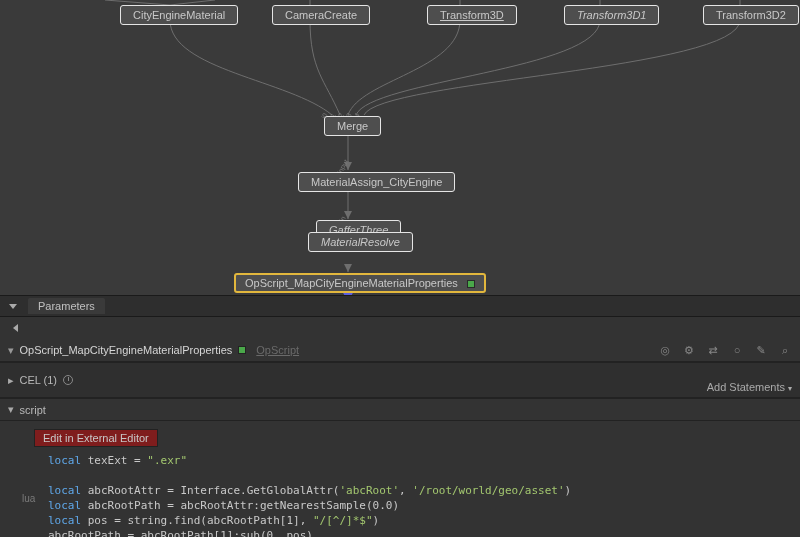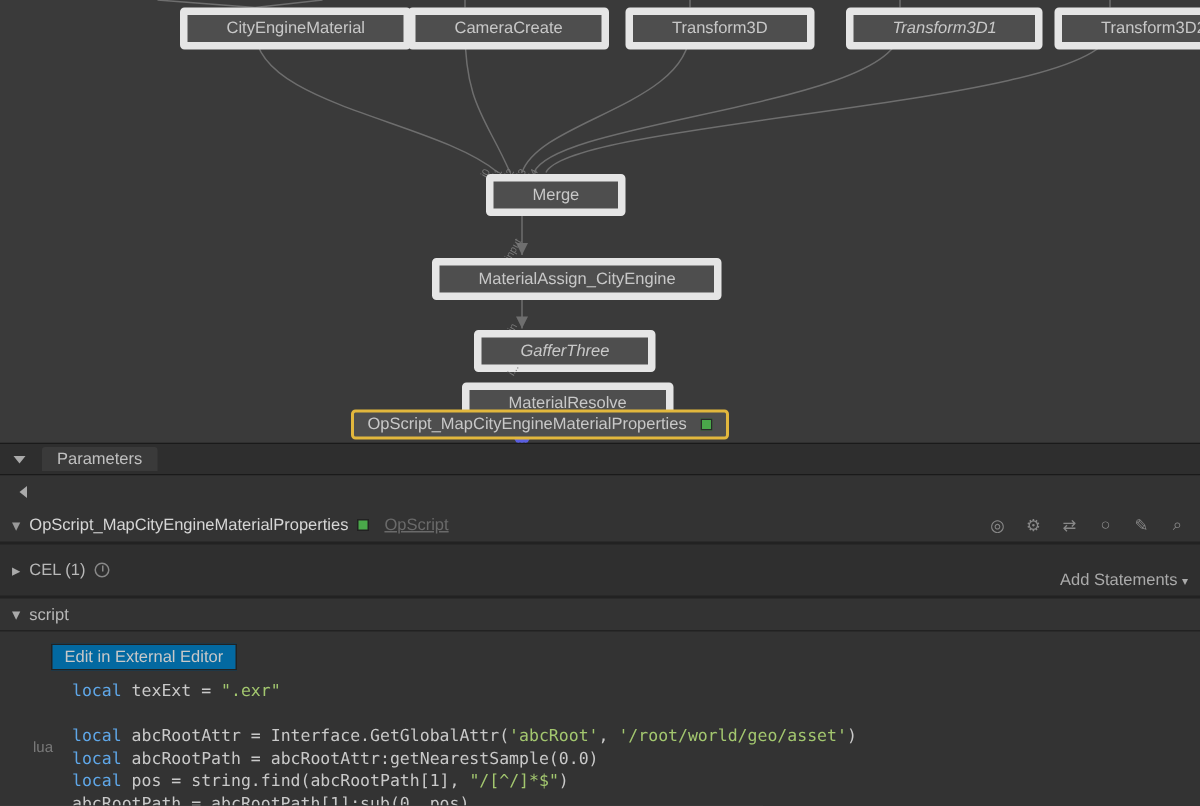--- a/index.html
+++ b/index.html
@@ -9,23 +9,23 @@
     position: relative;
     width: 800px;
     height: 295px;
     background: #3a3a3a;
   }
   .node-graph svg.edges { position: absolute; top: 0; left: 0; width: 800px; height: 295px; pointer-events: none; }
   
   .node {
     position: absolute;
     background: #4e4e4e;
-    border: 5px solid #e5e5e5;
+    border: 1px solid #e5e5e5;
     border-radius: 3px;
-    padding: 3px 26px;
+    padding: 3px 12px;
     font-size: 11px;
     color: #c8c8c8;
     text-align: center;
     white-space: nowrap;
   }
   .node.selected {
     border: 2px solid #e2b73d;
     padding: 2px 9px;
   }
   .node .badge {
@@ -95,21 +95,21 @@
   .section-row .add { color:#aaa;margin-top:14px; }
   .section-row .add .tri2 { font-size:8px; margin-left:3px; }
   
   .script-body {
     flex:1;
     padding: 6px 6px 6px 22px;
     overflow: hidden;
   }
   .edit-ext {
     display:inline-block;
-    background:#0369a1;
+    background:#7f1d1d;
     border:1px solid #222;
     padding:2px 8px;
     margin: 2px 0 6px 12px;
     color:#c8c8c8;
     font-size:11px;
   }
   .code-wrap { display:flex; }
   .lang-label { width: 22px; color:#7a7a7a; font-size:10px; padding-top:40px; }
   pre.code {
     font-family: Consolas, monospace;
@@ -157,39 +157,39 @@
       <polygon points="348,272 344,264 352,264"></polygon>
     </g>
     <g stroke="#5a5fe0" stroke-width="1.5" fill="none">
       <path d="M 348 293 L 348 300"></path>
       <polygon points="348,300 344,293 352,293" fill="#5a5fe0"></polygon>
     </g>
   </svg>
 
   <div class="node" style="left:120px; top:5px;">CityEngineMaterial</div>
   <div class="node" style="left:272px; top:5px;text-align:center;">CameraCreate</div>
-  <div class="node" style="left:417px; top:5px;">Transform3D</div>
+  <div class="node" style="left:427px; top:5px;text-decoration:underline;">Transform3D</div>
   <div class="node" style="left:564px; top:5px;font-style:italic;">Transform3D1</div>
   <div class="node" style="left:703px; top:5px;">Transform3D2</div>
 
   <span class="port-label" style="left:326px; top:113px;">i0</span>
   <span class="port-label" style="left:334px; top:113px;">i1</span>
   <span class="port-label" style="left:342px; top:113px;">i2</span>
   <span class="port-label" style="left:350px; top:113px;">i3</span>
   <span class="port-label" style="left:358px; top:113px;">i4</span>
   <div class="node" style="left:324px; top:116px;">Merge</div>
 
   <span class="port-label" style="left:342px; top:168px;">input</span>
-  <div class="node" style="left:288px; top:172px;">MaterialAssign_CityEngine</div>
+  <div class="node" style="left:298px; top:172px;">MaterialAssign_CityEngine</div>
 
   <span class="port-label" style="left:344px; top:216px;">in</span>
   <div class="node" style="left:316px; top:220px;font-style:italic;">GafferThree</div>
 
   <span class="port-label" style="left:344px; top:245px;">i...</span>
-  <div class="node" style="left:308px; top:255px;">MaterialResolve</div>
+  <div class="node" style="left:308px; top:232px;font-style:italic;">MaterialResolve</div>
 
   <div class="node selected" style="left:234px; top:273px;">
     <span>OpScript_MapCityEngineMaterialProperties</span>
     <span class="badge"></span>
   </div>
 </div>
 
 <div class="panel-bar">
   <span class="icon-btn">
       <span class="chev"></span>

